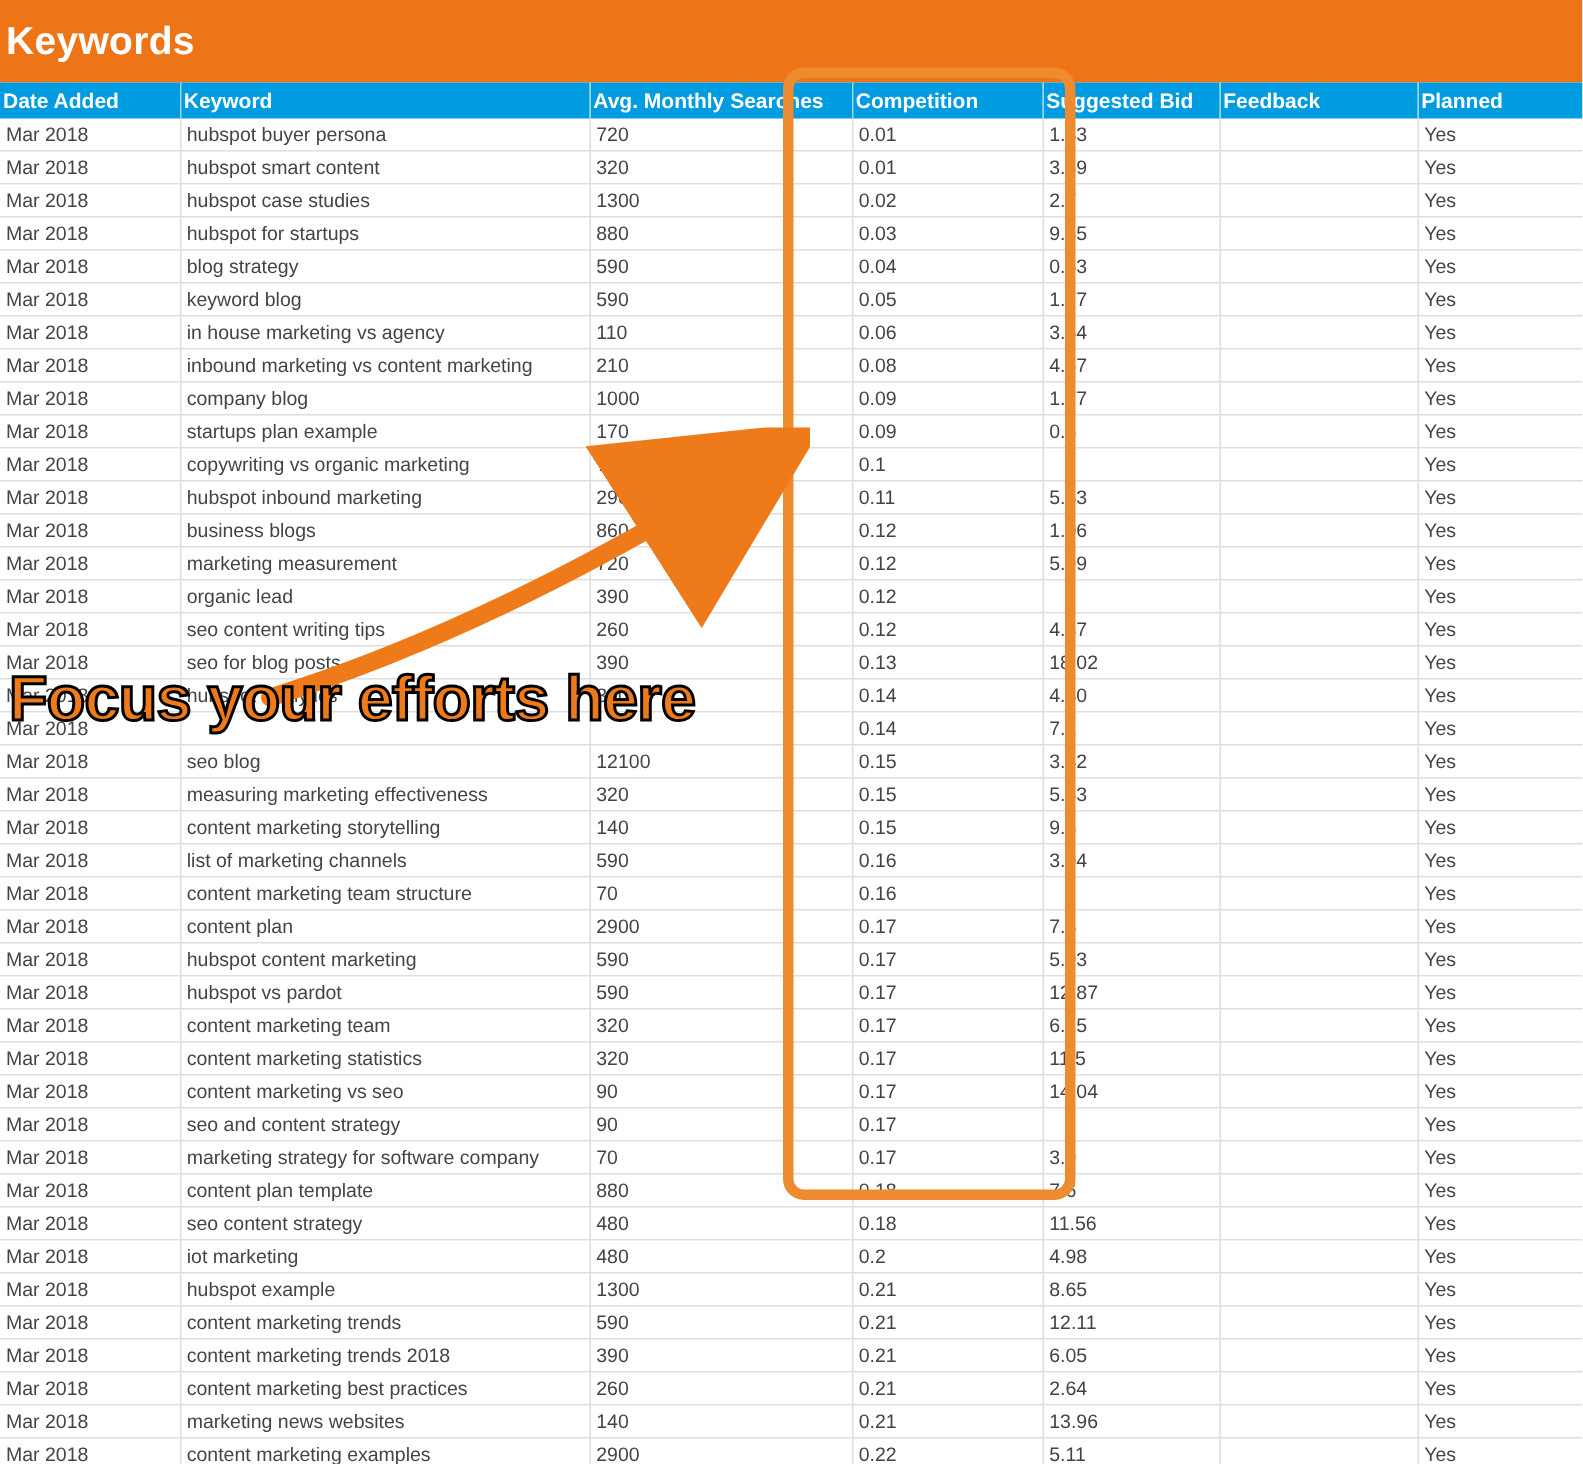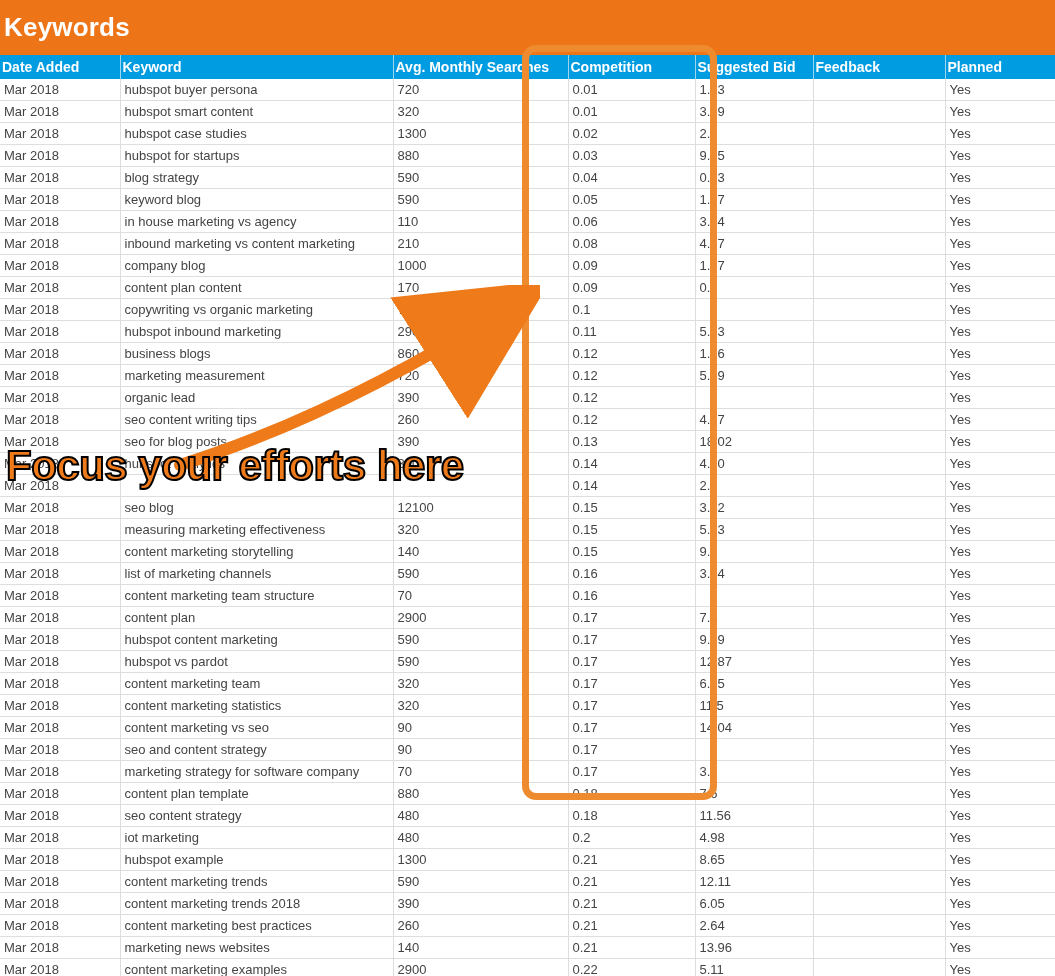--- a/index.html
+++ b/index.html
@@ -189,21 +189,21 @@
         <td>Mar 2018</td>
         <td>company blog</td>
         <td>1000</td>
         <td>0.09</td>
         <td>1.77</td>
         <td></td>
         <td>Yes</td>
       </tr>
       <tr>
         <td>Mar 2018</td>
-        <td>content plan content</td>
+        <td>startups plan example</td>
         <td>170</td>
         <td>0.09</td>
         <td>0.6</td>
         <td></td>
         <td>Yes</td>
       </tr>
       <tr>
         <td>Mar 2018</td>
         <td>copywriting vs organic marketing</td>
         <td>70</td>
@@ -273,21 +273,21 @@
         <td>0.14</td>
         <td>4.80</td>
         <td></td>
         <td>Yes</td>
       </tr>
       <tr>
         <td>Mar 2018</td>
         <td></td>
         <td></td>
         <td>0.14</td>
-        <td>2.9</td>
+        <td>7.2</td>
         <td></td>
         <td>Yes</td>
       </tr>
       <tr>
         <td>Mar 2018</td>
         <td>seo blog</td>
         <td>12100</td>
         <td>0.15</td>
         <td>3.42</td>
         <td></td>
@@ -336,21 +336,21 @@
         <td>0.17</td>
         <td>7.4</td>
         <td></td>
         <td>Yes</td>
       </tr>
       <tr>
         <td>Mar 2018</td>
         <td>hubspot content marketing</td>
         <td>590</td>
         <td>0.17</td>
-        <td>9.19</td>
+        <td>5.93</td>
         <td></td>
         <td>Yes</td>
       </tr>
       <tr>
         <td>Mar 2018</td>
         <td>hubspot vs pardot</td>
         <td>590</td>
         <td>0.17</td>
         <td>12.87</td>
         <td></td>

